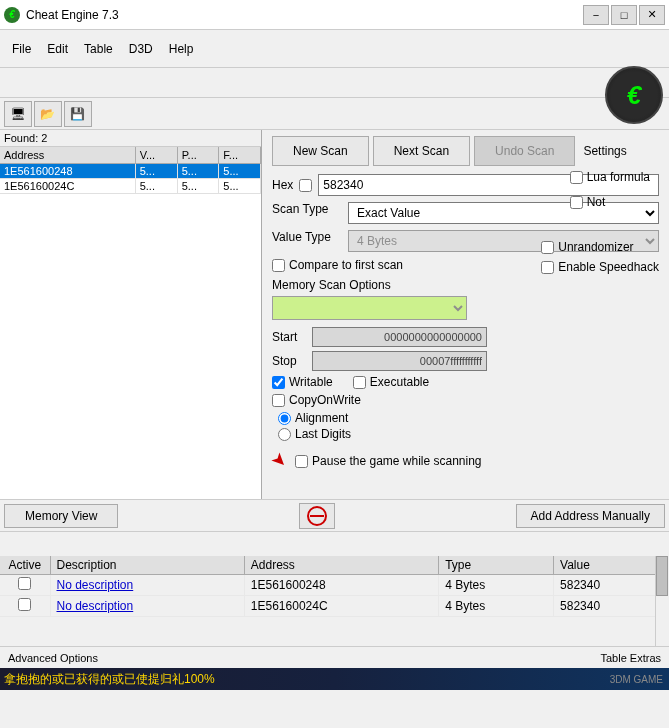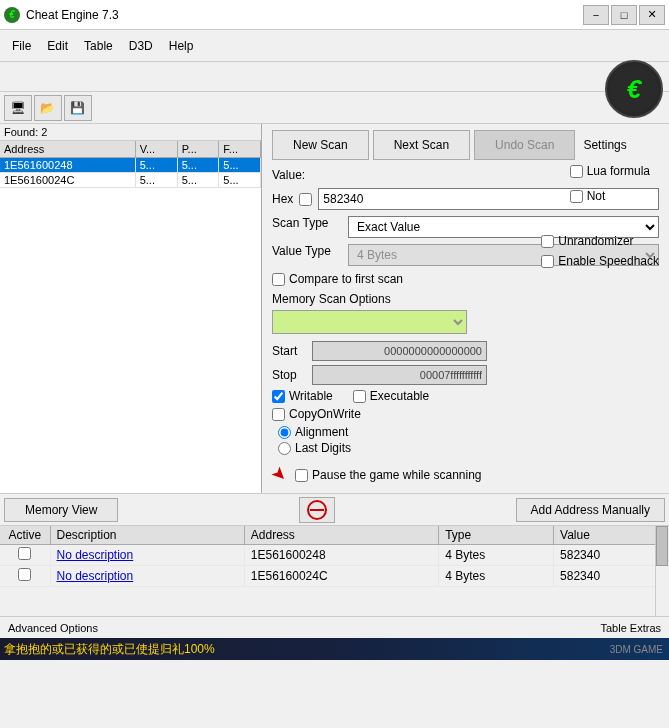--- a/index.html
+++ b/index.html
@@ -45,21 +45,21 @@
       cursor: pointer;
       display: flex;
       align-items: center;
       justify-content: center;
       font-size: 11px;
     }
 
     
     .menu-bar {
       background: #f0f0f0;
-      height: 32px;
+      height: 38px;
       display: flex;
       align-items: center;
       border-bottom: 1px solid #ccc;
       padding: 0 4px;
     }
     .menu-item {
       padding: 2px 8px;
       cursor: pointer;
       font-size: 12px;
     }
@@ -421,20 +421,21 @@
     }
     .lower-table .active-col {
       width: 50px;
     }
 
     
     .lower-scroll {
       position: relative;
       height: 90px;
       overflow: hidden;
+      margin-top: 24px;
     }
     .scrollbar-track {
       position: absolute;
       right: 0;
       top: 0;
       width: 14px;
       height: 100%;
       background: #f0f0f0;
       border-left: 1px solid #ccc;
     }
@@ -564,23 +565,20 @@
 
   <div class="right-panel">
 
     <div class="scan-buttons">
       <button class="scan-btn">New Scan</button>
       <button class="scan-btn">Next Scan</button>
       <button class="scan-btn disabled">Undo Scan</button>
       <span class="settings-label">Settings</span>
     </div>
 
-    <div class="value-row">
-      <span class="value-label">Value:</span>
-    </div>
     <div class="value-row">
       <span class="hex-label">Hex</span>
       <input type="checkbox" class="hex-checkbox" style="">
       <input type="text" class="value-input" value="582340" style="">
     </div>
 
     <div class="option-row">
       <span class="option-label">Scan Type</span>
       <select class="option-select">
         <option>Exact Value</option>

